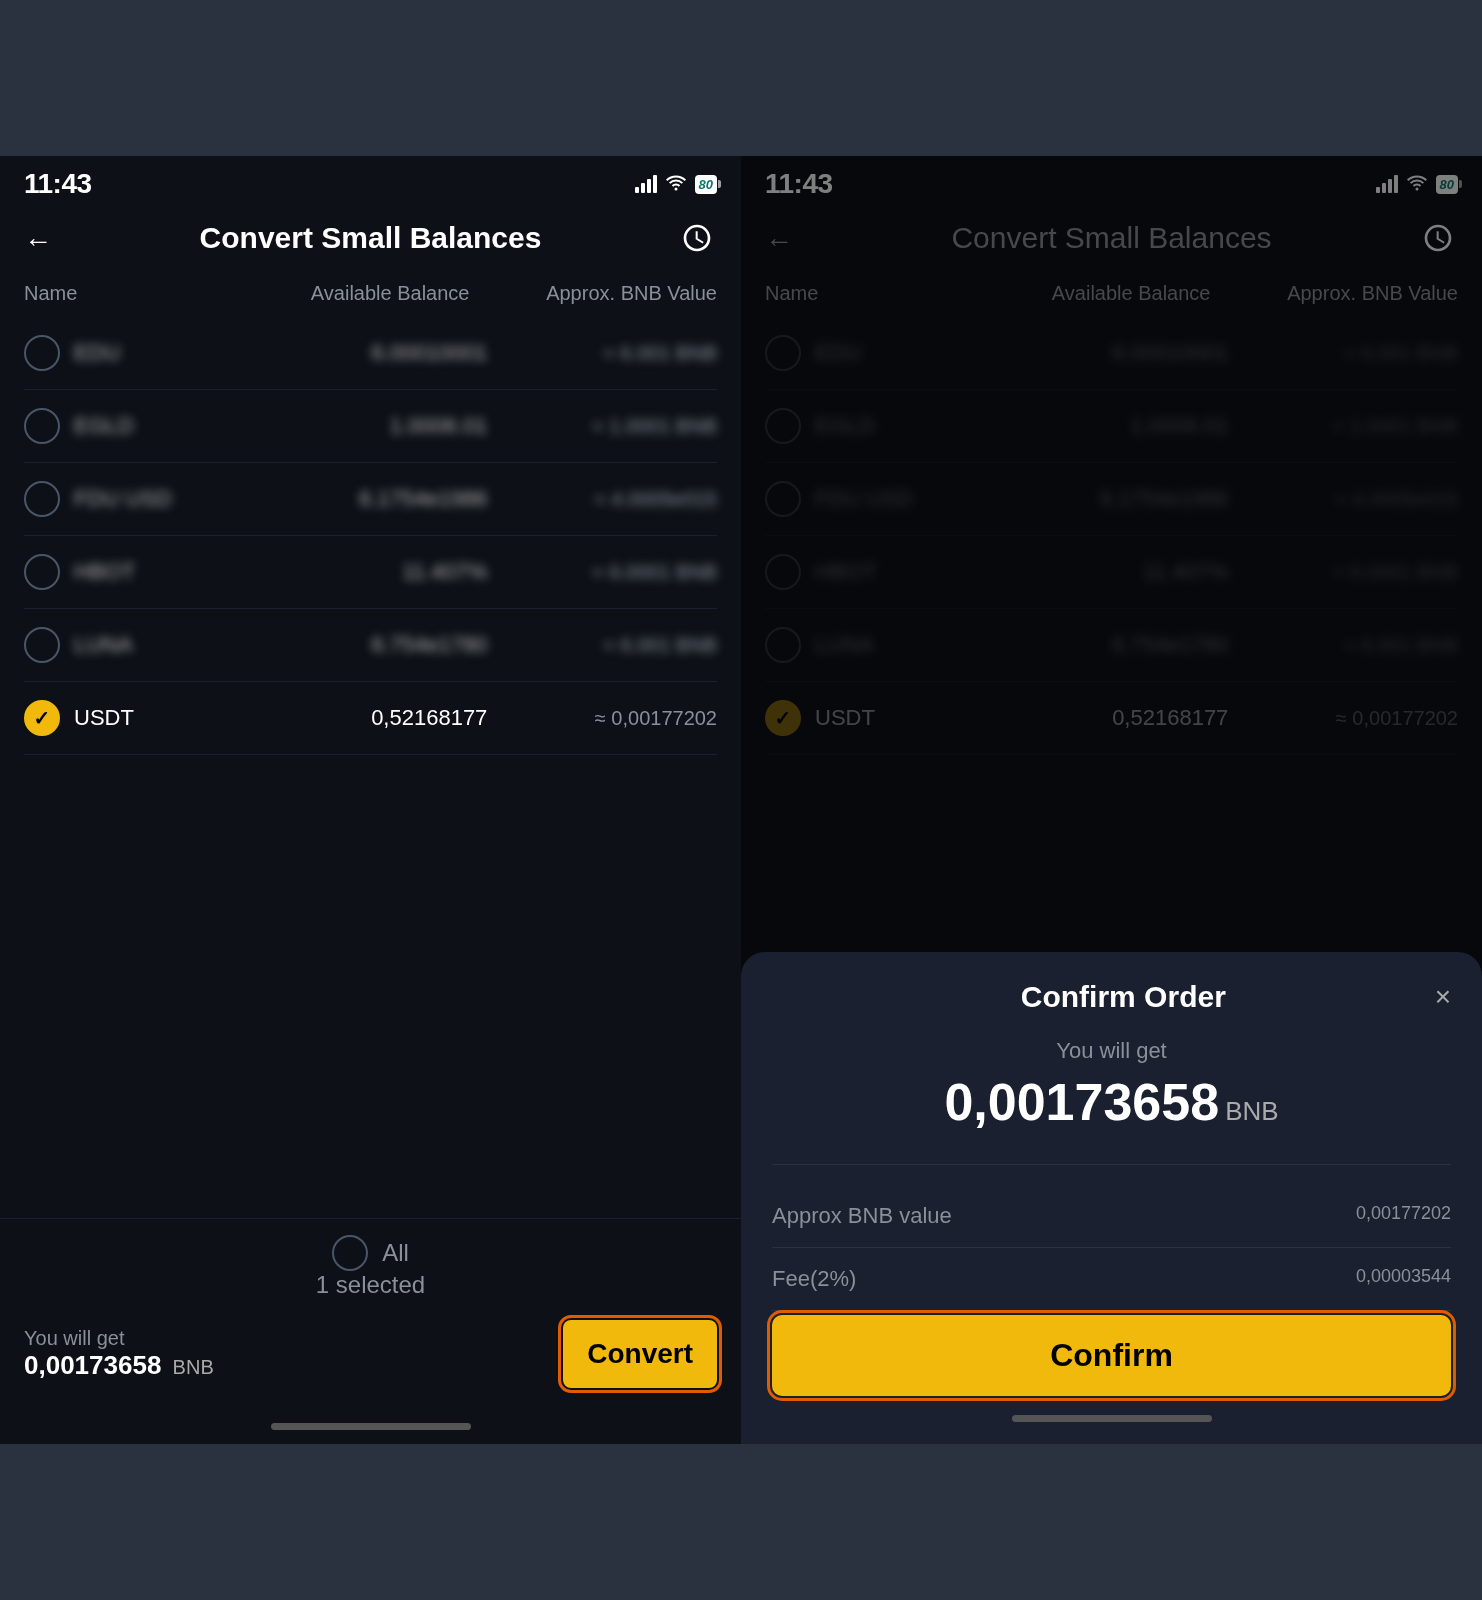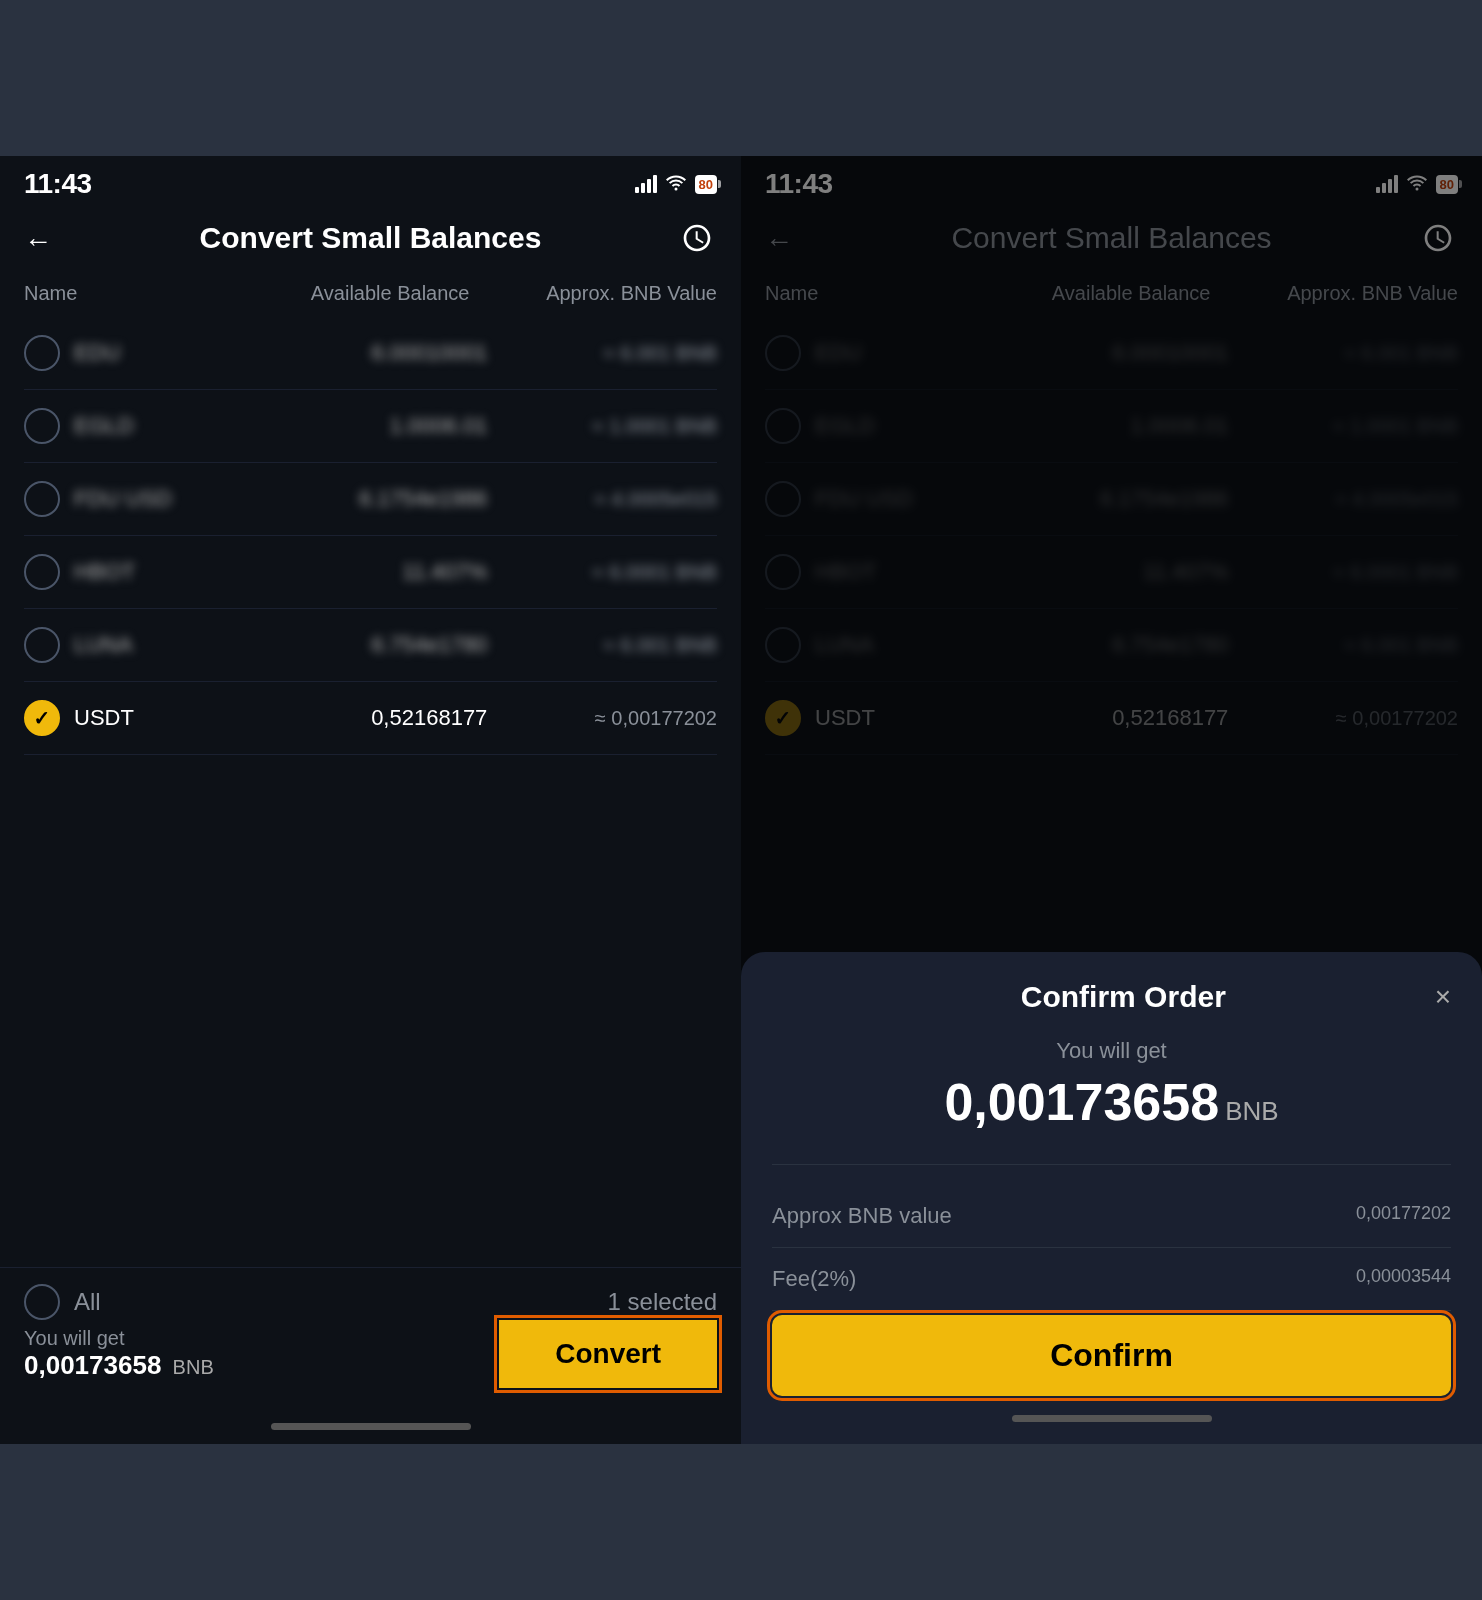--- a/index.html
+++ b/index.html
@@ -73,23 +73,24 @@
     }
 
     .battery-icon {
       display: flex;
       align-items: center;
       background: white;
       border-radius: 4px;
       padding: 2px 4px;
       font-size: 13px;
       font-weight: 700;
-      color: #c2410c;
+      color: #0f766e;
       gap: 1px;
       position: relative;
+      font-style: italic;
     }
 
     .battery-icon::after {
       content: '';
       position: absolute;
       right: -4px;
       width: 3px;
       height: 8px;
       background: rgba(255,255,255,0.6);
       border-radius: 0 2px 2px 0;
@@ -237,21 +238,22 @@
     
     .bottom-bar {
       padding: 16px 24px 20px;
       border-top: 1px solid #1a2030;
     }
 
     .select-all-row {
       display: flex;
       align-items: center;
       justify-content: space-between;
-      margin-bottom: 0;
+      margin-bottom: 21px;
+      flex-direction: column;
     }
 
     .select-all-left {
       display: flex;
       align-items: center;
       gap: 14px;
     }
 
     .all-circle {
       width: 36px;
@@ -296,22 +298,22 @@
       font-size: 20px;
       font-weight: 500;
       color: #aaa;
       margin-left: 4px;
     }
 
     .convert-btn {
       background: #f0b90b;
       color: #000000;
       border: none;
-      border-radius: 0;
-      padding: 18px 56px;
+      border-radius: 8px;
+      padding: 18px 24px;
       font-size: 28px;
       font-weight: 700;
       cursor: pointer;
       outline: 3px solid #e05c00;
       outline-offset: 2px;
     }
 
     .home-indicator {
       height: 36px;
       display: flex;

